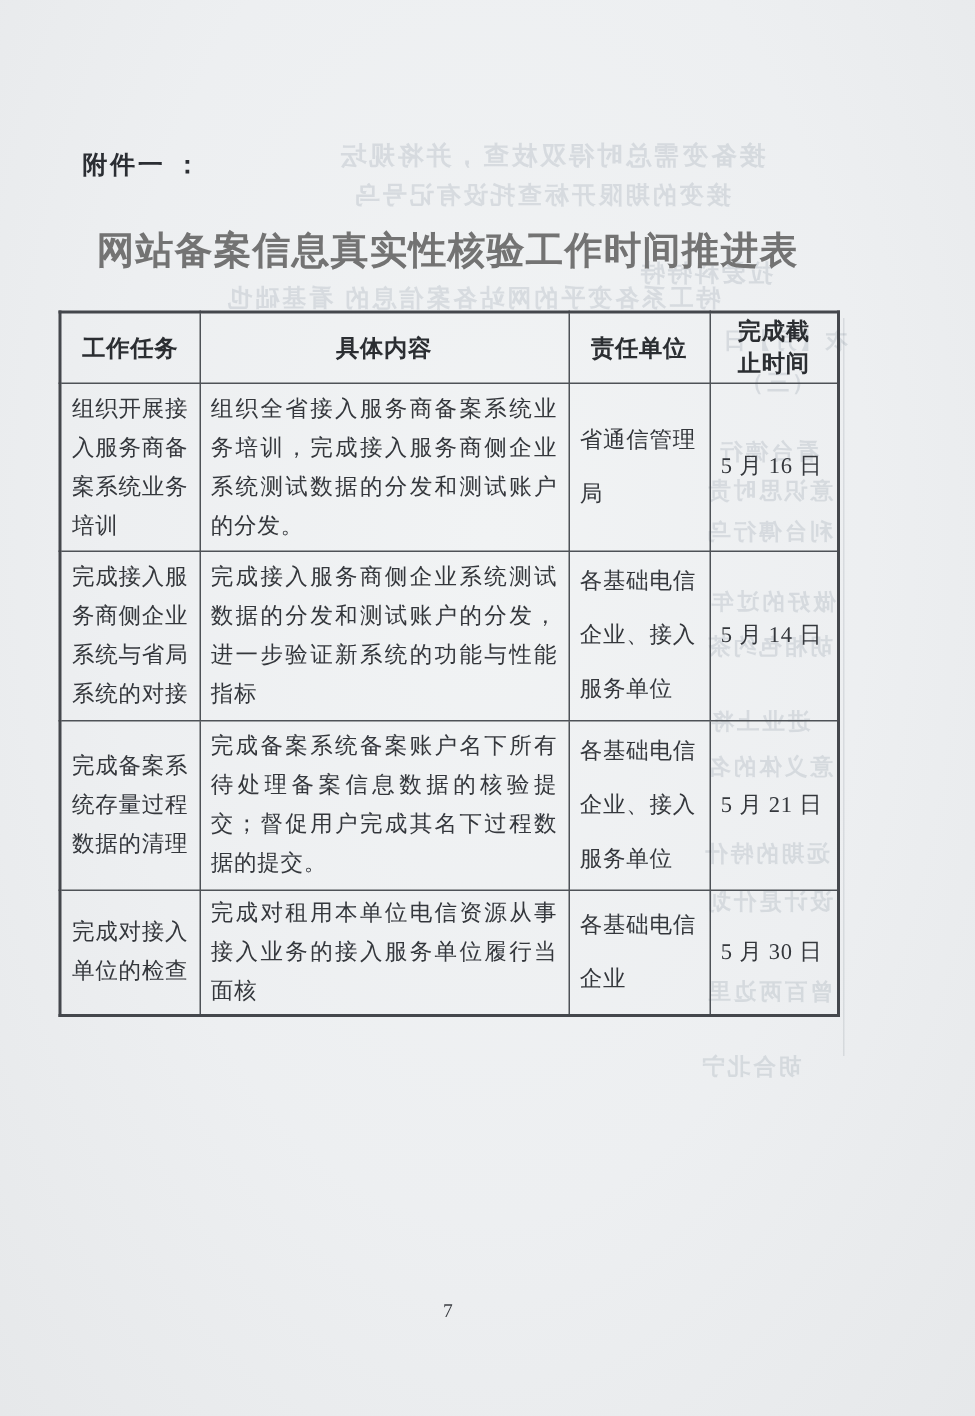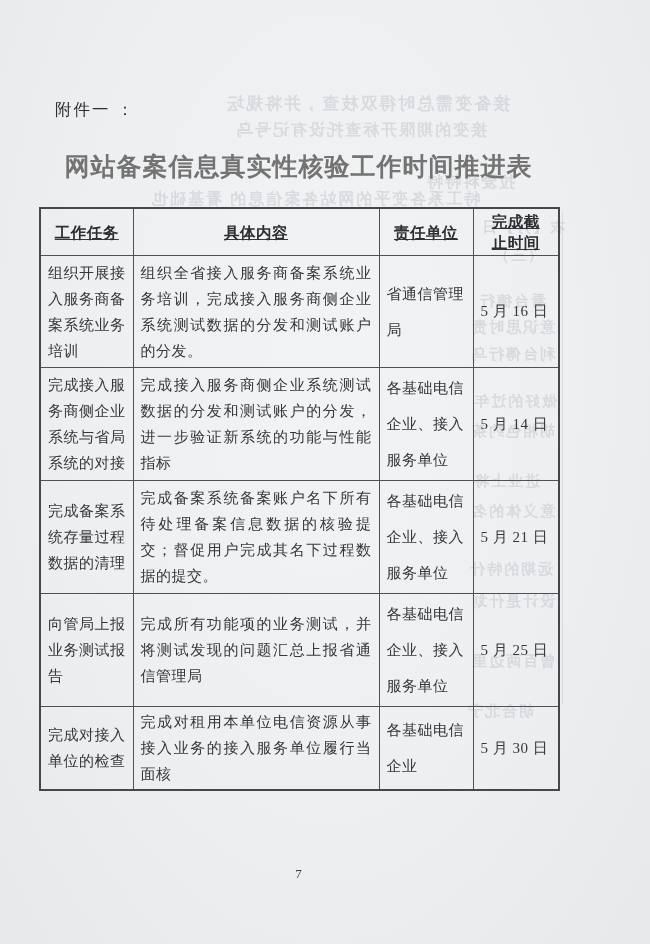--- a/index.html
+++ b/index.html
@@ -26,21 +26,21 @@
     font-weight:bold;
   }
   .bleed-vline{
     position:absolute;left:562px;top:212px;width:1px;height:492px;
     background:#5a6470;opacity:.14;filter:blur(.4px);
   }
 
   
   .attachment-label{
     position:absolute;left:55px;top:99px;
-    font-size:16.5px;letter-spacing:2px;color:#2b2e33;
+    font-size:16.5px;letter-spacing:2px;color:#2b2e33;font-weight:bold;
   }
   .doc-title{
     position:absolute;left:39px;top:150px;width:519px;
     text-align:center;font-size:25px;font-weight:bold;
     letter-spacing:1px;color:#737373;
   }
 
   
   table.schedule{
     position:absolute;left:39px;top:207px;width:519px;
@@ -48,21 +48,21 @@
     border:2px solid #44474c;
     font-size:15px;
   }
   .schedule th,.schedule td{
     border:1.5px solid #4e5257;
     vertical-align:middle;
     padding:2px 7px;
     letter-spacing:.5px;
     color:#34373c;
   }
-  .schedule thead tr{height:43px;text-decoration:underline;}
+  .schedule thead tr{height:43px;}
   .schedule th{
     font-weight:bold;font-size:15.5px;text-align:center;
     line-height:21px;white-space:pre-line;color:#2b2e32;
   }
   .col-task{text-align:justify;text-justify:inter-ideograph;line-height:26px;padding-left:5px;padding-right:5px;}
   .col-content{text-align:justify;text-justify:inter-ideograph;line-height:26px;}
   .col-unit{line-height:36px;}
   .col-deadline{white-space:pre-line;line-height:25px;padding-left:6px;padding-right:4px;}
 
   .page-number{
@@ -128,26 +128,20 @@
           <td class="col-content">完成接入服务商侧企业系统测试数据的分发和测试账户的分发，进一步验证新系统的功能与性能指标</td>
           <td class="col-unit">各基础电信企业、接入服务单位</td>
           <td class="col-deadline">5 月 14 日</td>
         </tr>
         <tr style="height: 95px;">
           <td class="col-task">完成备案系统存量过程数据的清理</td>
           <td class="col-content">完成备案系统备案账户名下所有待处理备案信息数据的核验提交；督促用户完成其名下过程数据的提交。</td>
           <td class="col-unit">各基础电信企业、接入服务单位</td>
           <td class="col-deadline">5 月 21 日</td>
         </tr>
-        <tr style="height: 76px;">
-          <td class="col-task">向管局上报业务测试报告</td>
-          <td class="col-content">完成所有功能项的业务测试，并将测试发现的问题汇总上报省通信管理局</td>
-          <td class="col-unit">各基础电信企业、接入服务单位</td>
-          <td class="col-deadline">5 月 25 日</td>
-        </tr>
         <tr style="height: 49px;">
           <td class="col-task">完成对接入单位的检查</td>
           <td class="col-content">完成对租用本单位电信资源从事接入业务的接入服务单位履行当面核</td>
           <td class="col-unit">各基础电信企业</td>
           <td class="col-deadline">5 月 30 日</td>
         </tr>
       </tbody>
   </table>
 
   <div class="page-number">7</div>

